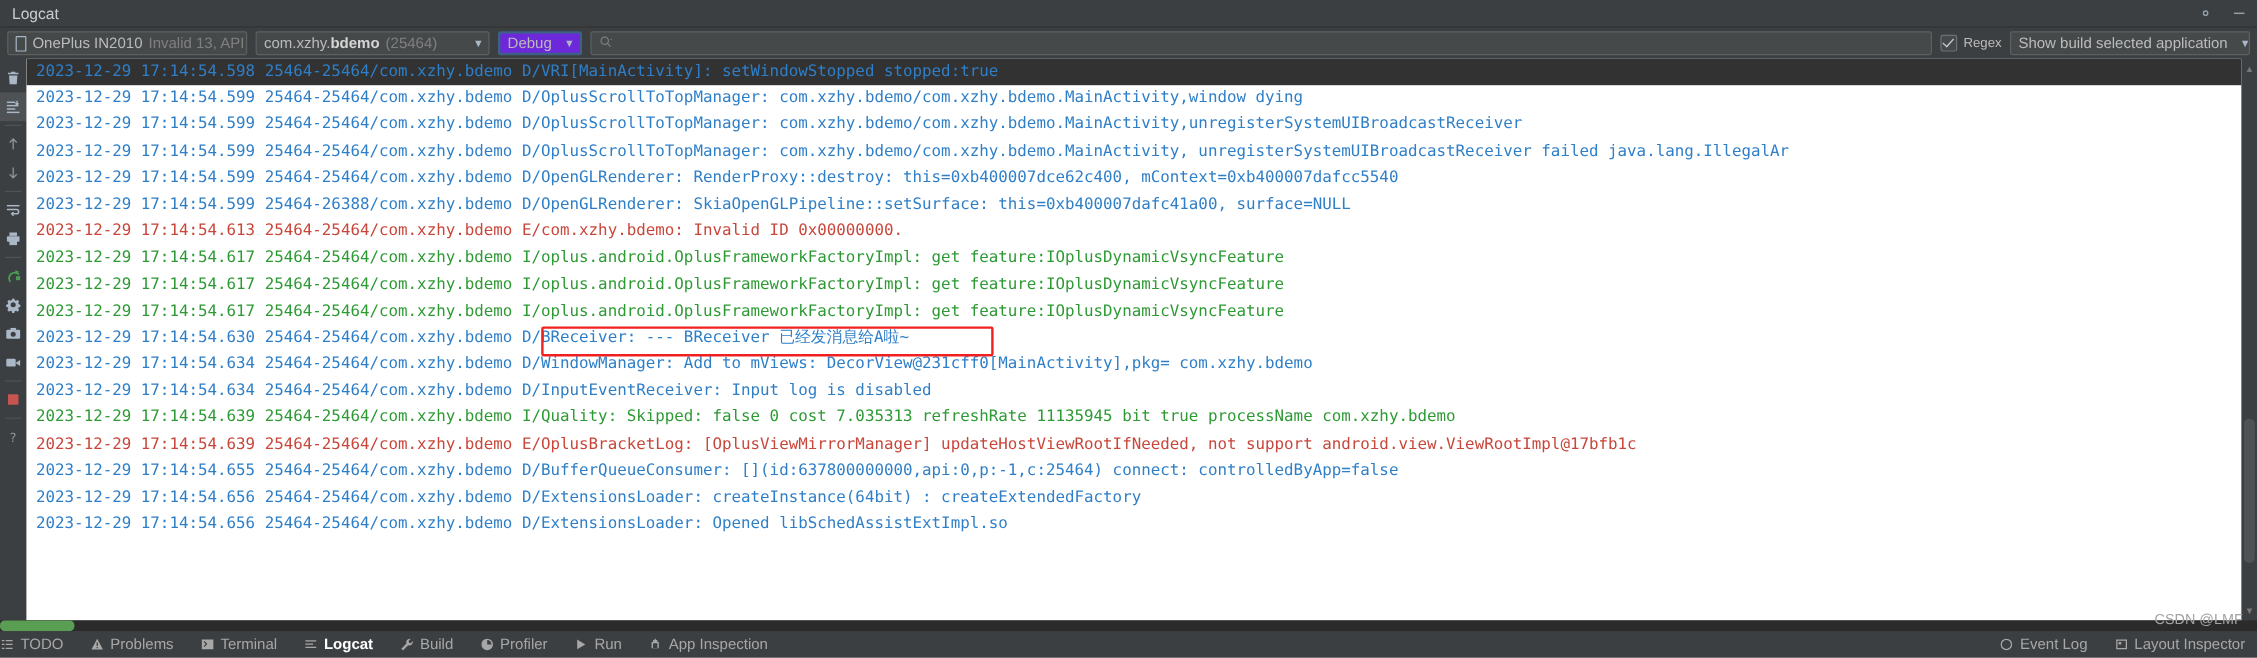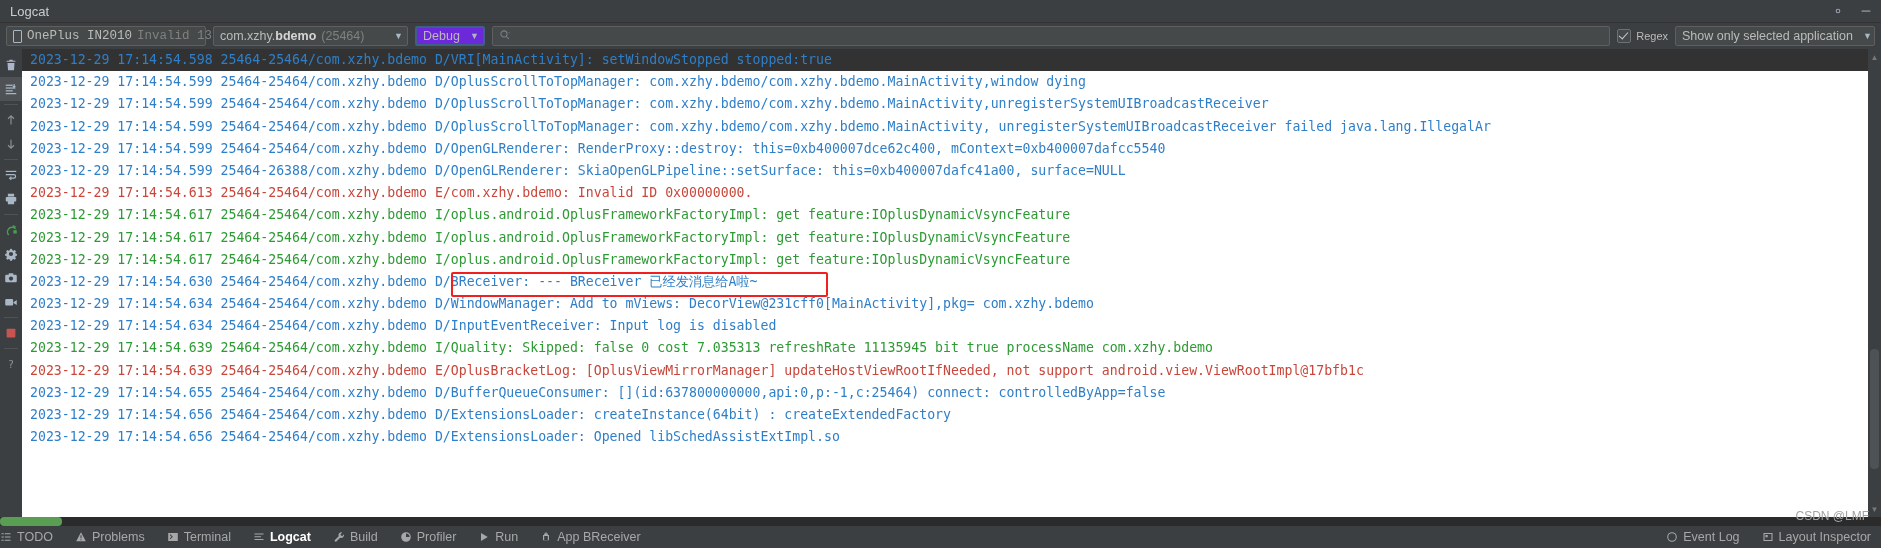--- a/index.html
+++ b/index.html
@@ -28,21 +28,21 @@
     height:26px;flex:0 0 26px;background:#3c3f41;
     display:flex;align-items:center;padding:0 6px;gap:7px;
   }
   .combo{
     height:20px;background:#45494a;border:1px solid #5e6060;border-radius:2px;
     display:flex;align-items:center;padding:0 4px 0 6px;color:#bbbbbb;font-size:12.5px;
     box-sizing:border-box;white-space:nowrap;
   }
   .combo.focused{border:2px solid #3d6185;background:#6d28d9;}
   .combo .caret{margin-left:auto;padding-left:10px;color:#a9b7c6;font-size:9px;line-height:1;}
-  .dev-combo{width:200px;font-family:Liberation Mono, monospace;}
+  .dev-combo{width:200px;}
   .proc-combo{width:195px;}
   .level-combo{width:70px;}
   .filter-combo{width:200px;}
   .dim{color:#808080;}
   .bold{font-weight:bold;color:#d5d5d5;}
   .phone-ic{
     width:7px;height:11px;border:1px solid #a9b7c6;border-radius:1px;
     display:inline-block;margin-right:5px;flex:0 0 auto;
   }
   .searchbox{
@@ -181,21 +181,21 @@
       </span>
       <input type="text" value="" placeholder="" style="">
     </div>
 
     <div class="chk-wrap">
       <span class="chk checked"></span>
       <span>Regex</span>
     </div>
 
     <div class="combo filter-combo">
-      <span>Show only selected application</span>
+      <span>Show build selected application</span>
       <span class="caret">▼</span>
     </div>
   </div>
 
   <div class="body">
 
     <div class="gutter">
       <div class="gbtn">
         <svg width="14" height="14" viewBox="0 0 16 16">
             <path fill="#a9b7c6" d="M6 2h4v1h3v1.4H3V3h3V2zm-2 3.6h8l-.6 8.4H4.6L4 5.6z"></path>
@@ -354,21 +354,21 @@
         <div class="sb-item">
           <svg width="12" height="12" viewBox="0 0 16 16" class="ic">
             <path d="M4 2.6l9 5.4-9 5.4z" fill="#a7a7a7"></path>
           </svg>
           <span>Run</span>
         </div>
         <div class="sb-item">
           <svg width="12" height="12" viewBox="0 0 16 16" class="ic">
             <path d="M7.3 1.6v1.6H5.6v2H4v7.2h8V5.2h-1.6v-2H8.7V1.6H7.3zm-1.7 5h4.8v5.4H5.6V6.6z" fill="#a7a7a7"></path>
           </svg>
-          <span>App BReceiver</span>
+          <span>App Inspection</span>
         </div>
       </div>
     <div class="sb-right" id="sb-right">
         <div class="sb-item">
           <svg width="12" height="12" viewBox="0 0 16 16" class="ic">
             <path d="M8 1.6A6.4 6.4 0 118 14.4 6.4 6.4 0 018 1.6zm0 1.4a5 5 0 100 10 5 5 0 000-10z" fill="#a7a7a7"></path>
           </svg>
           <span>Event Log</span>
         </div>
         <div class="sb-item">

